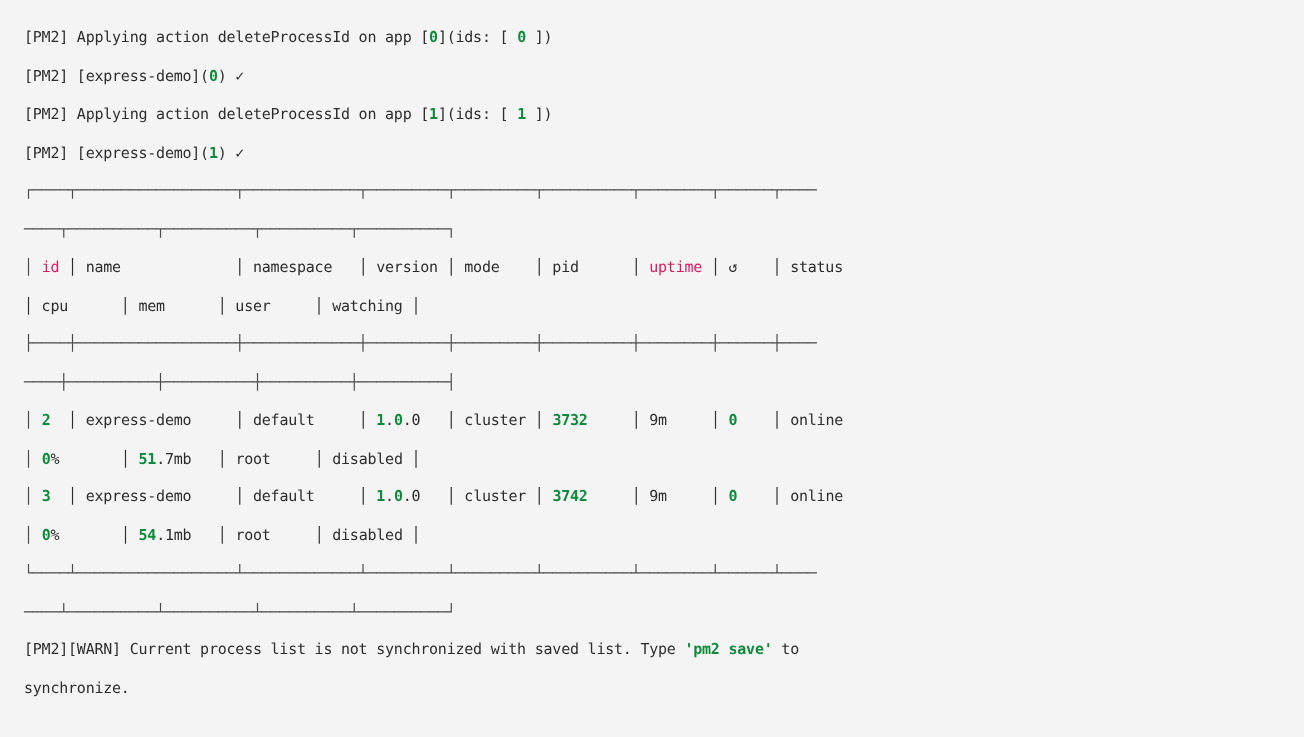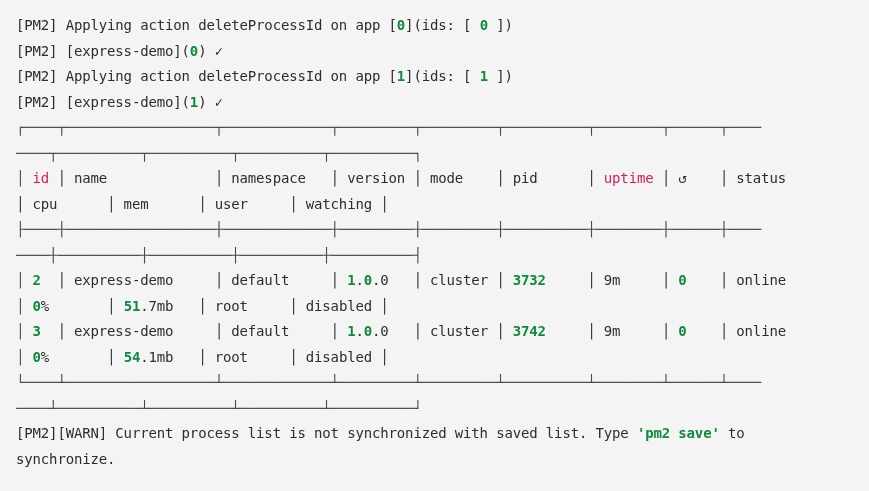--- a/index.html
+++ b/index.html
@@ -12,21 +12,21 @@
   html,body{margin:0;padding:0;}
   body{background:var(--background);}
   .terminal{
     width:869px;
     height:491px;
     box-sizing:border-box;
     padding:13px 0 0 16px;
     overflow:hidden;
     background:var(--background);
     font-family:"DejaVu Sans Mono","Liberation Mono",monospace;
-    font-size:14px;
+    font-size:10px;
     line-height:25.5px;
     letter-spacing:-0.15px;
     white-space:pre;
     color:var(--default);
   }
   .line{white-space:pre;}
   .seg-d{color:var(--default);}
   .seg-g{color:var(--green);font-weight:700;}
   .seg-r{color:var(--red);text-align:right;}
   .seg-b{color:var(--border);}

